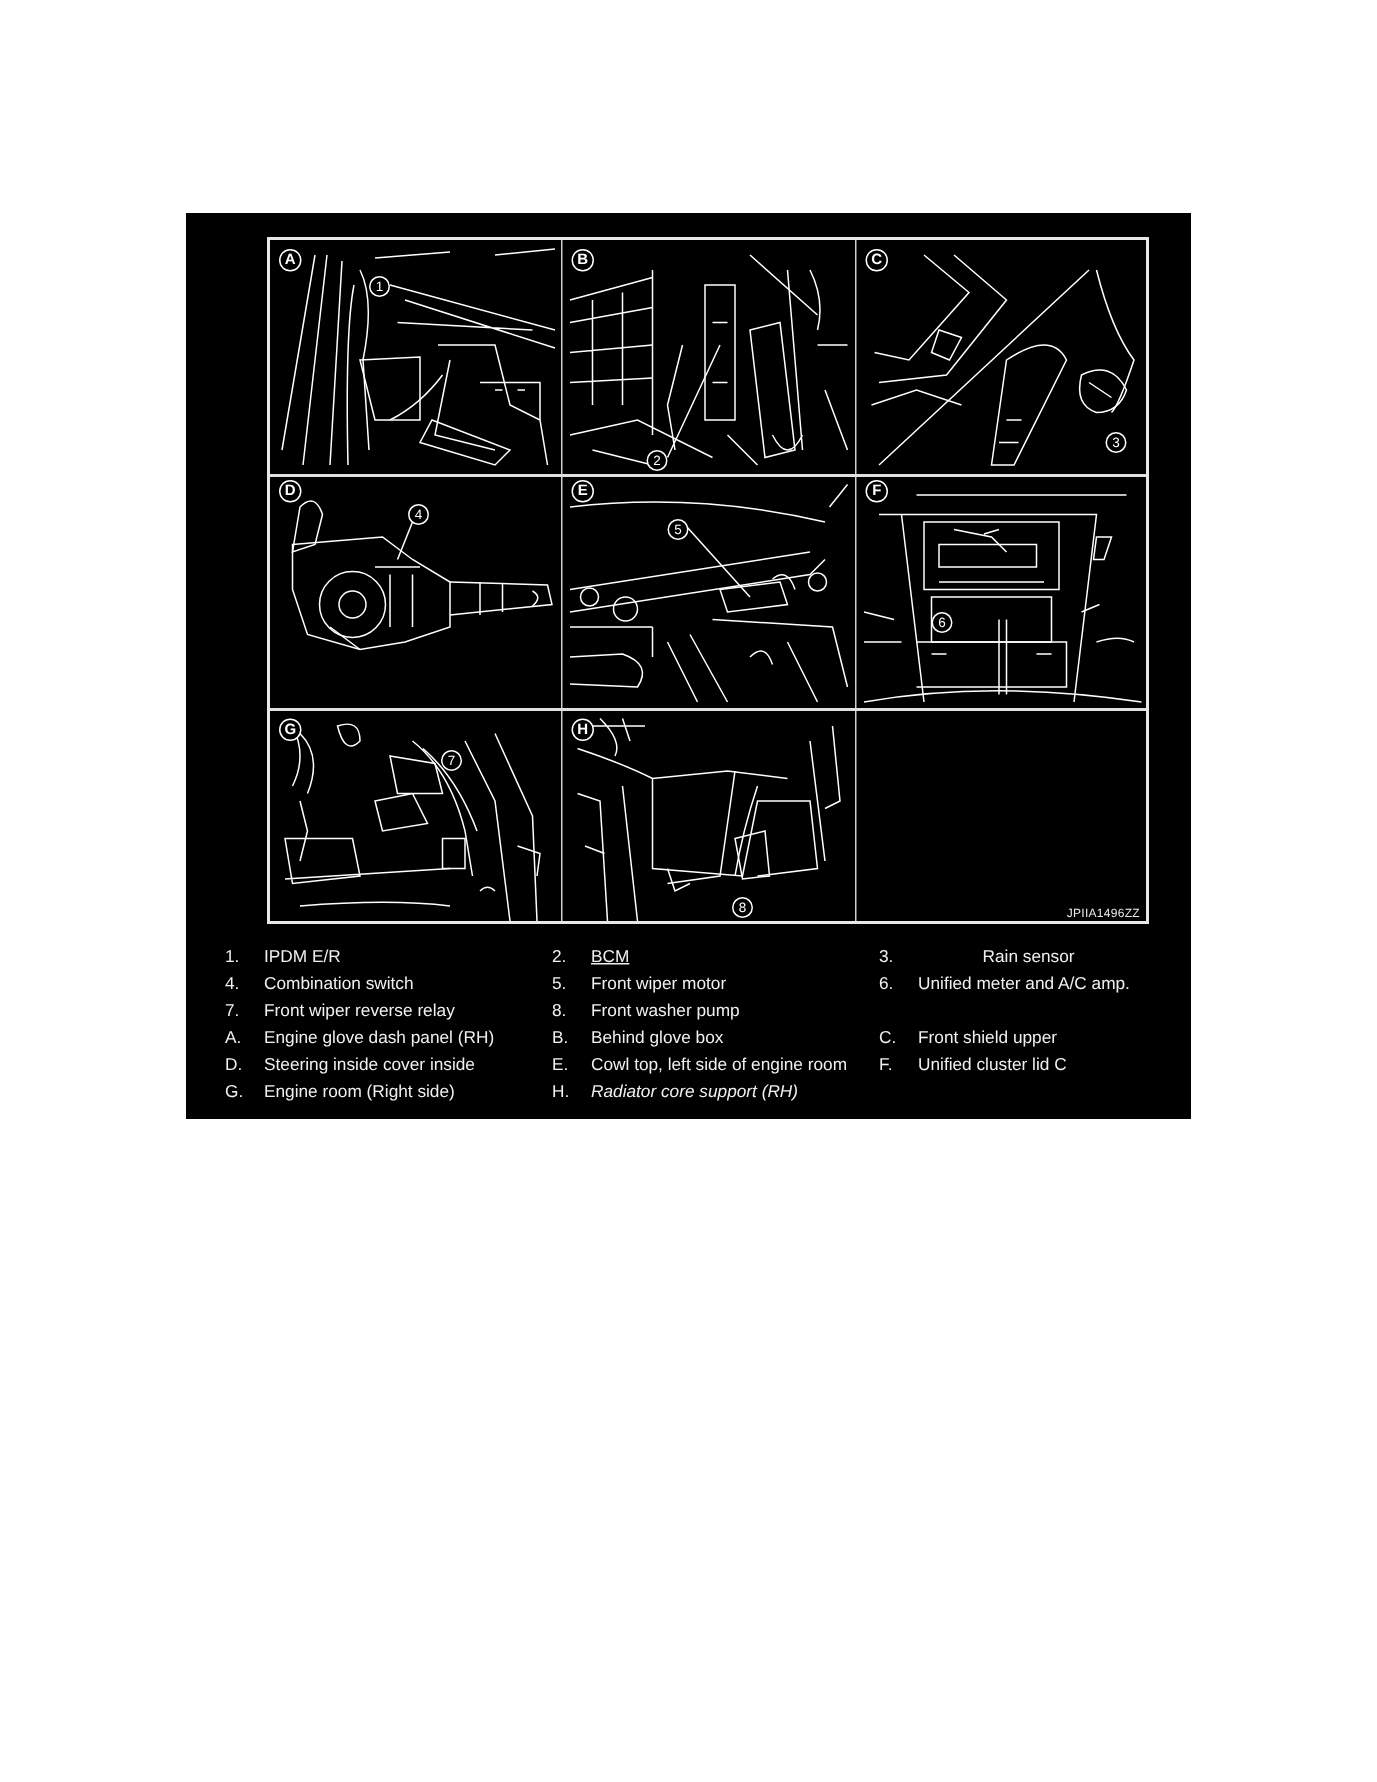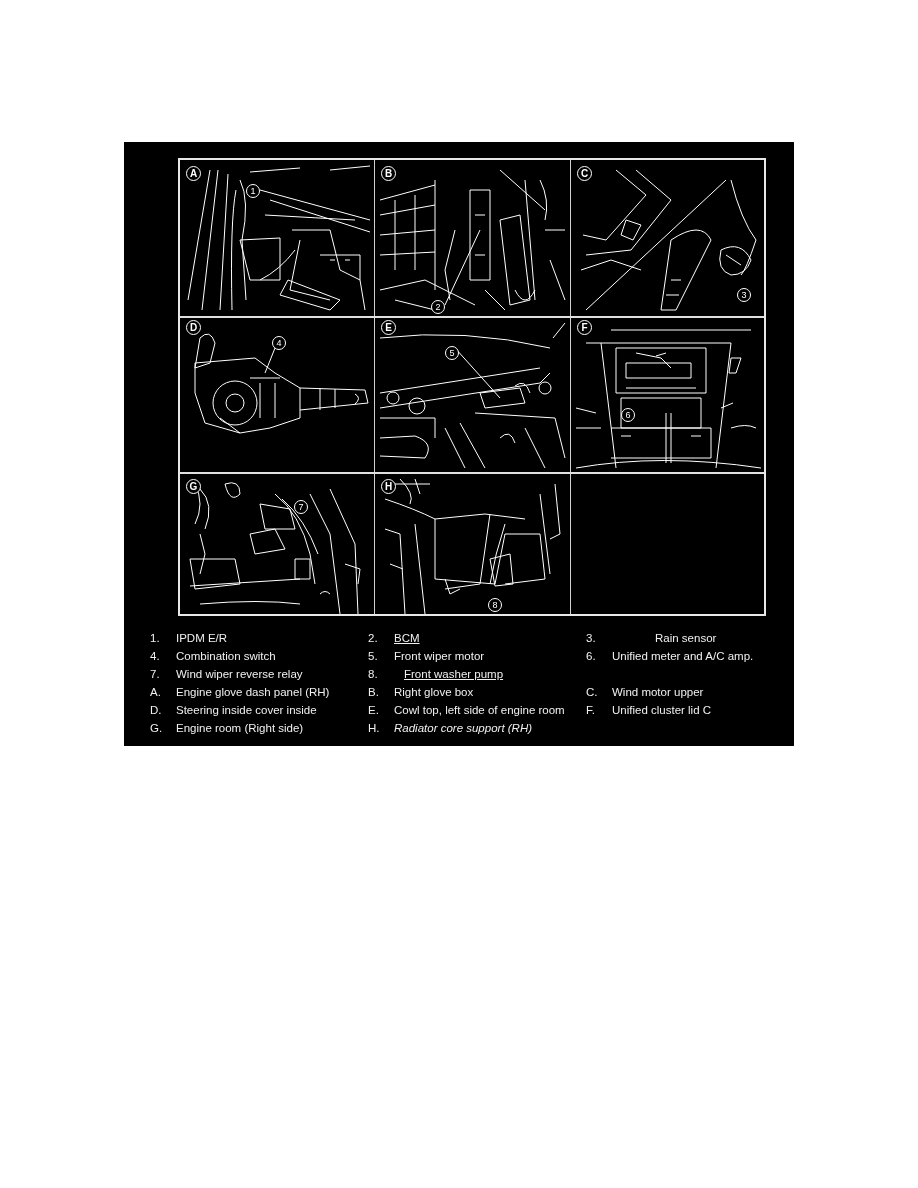--- a/index.html
+++ b/index.html
@@ -156,20 +156,23 @@
           <path d="M115 40 L105 110 L70 115 M130 50 Q120 80 115 110"></path>
           <path d="M115 85 L135 80 L138 110 L120 112 Z"></path>
           <path d="M165 20 L175 100 M180 10 L185 60 L175 65"></path>
           <path d="M70 105 L75 120 L85 115"></path>
         </g>
       </svg>
       <div class="tag" style="left:6px;top:5px;">H</div>
       <div class="callout" style="left:113px;top:124px;">8</div>
     </div>
 
+    <div class="panel" style="left:391px;top:314px;width:195px;height:142px;">
+      <div class="figid">JPIIA1496ZZ</div>
+    </div>
   </div>
 
   <div class="legend">
     <div class="lrow" style="top:0px;">
       <span class="lnum" style="left:26px;">1.</span>
       <span class="lcell" style="left:52px;">IPDM E/R</span>
       <span class="lnum" style="left:244px;">2.</span>
       <span class="lcell" style="left:270px;text-decoration:underline;">BCM</span>
       <span class="lnum" style="left:462px;">3.</span>
       <span class="lcell" style="left:488px;margin-left:43px;">Rain sensor</span>
@@ -177,33 +180,33 @@
     <div class="lrow" style="top:18px;">
       <span class="lnum" style="left:26px;">4.</span>
       <span class="lcell" style="left:52px;">Combination switch</span>
       <span class="lnum" style="left:244px;">5.</span>
       <span class="lcell" style="left:270px;">Front wiper motor</span>
       <span class="lnum" style="left:462px;">6.</span>
       <span class="lcell" style="left:488px;">Unified meter and A/C amp.</span>
     </div>
     <div class="lrow" style="top:36px;">
       <span class="lnum" style="left:26px;">7.</span>
-      <span class="lcell" style="left:52px;">Wind wiper reverse relay</span>
+      <span class="lcell" style="left:52px;">Front wiper reverse relay</span>
       <span class="lnum" style="left:244px;">8.</span>
-      <span class="lcell" style="left:280px;text-decoration:underline;">Front washer pump</span>
+      <span class="lcell" style="left:270px;">Front washer pump</span>
       <span class="lnum" style="left:462px;"></span>
       <span class="lcell" style="left:488px;"></span>
     </div>
     <div class="lrow" style="top:54px;">
       <span class="lnum" style="left:26px;">A.</span>
       <span class="lcell" style="left:52px;">Engine glove dash panel (RH)</span>
       <span class="lnum" style="left:244px;">B.</span>
-      <span class="lcell" style="left:270px;">Right glove box</span>
+      <span class="lcell" style="left:270px;">Behind glove box</span>
       <span class="lnum" style="left:462px;">C.</span>
-      <span class="lcell" style="left:488px;">Wind motor upper</span>
+      <span class="lcell" style="left:488px;">Front shield upper</span>
     </div>
     <div class="lrow" style="top:72px;">
       <span class="lnum" style="left:26px;">D.</span>
       <span class="lcell" style="left:52px;">Steering inside cover inside</span>
       <span class="lnum" style="left:244px;">E.</span>
       <span class="lcell" style="left:270px;">Cowl top, left side of engine room</span>
       <span class="lnum" style="left:462px;">F.</span>
       <span class="lcell" style="left:488px;">Unified cluster lid C</span>
     </div>
     <div class="lrow" style="top:90px;">

